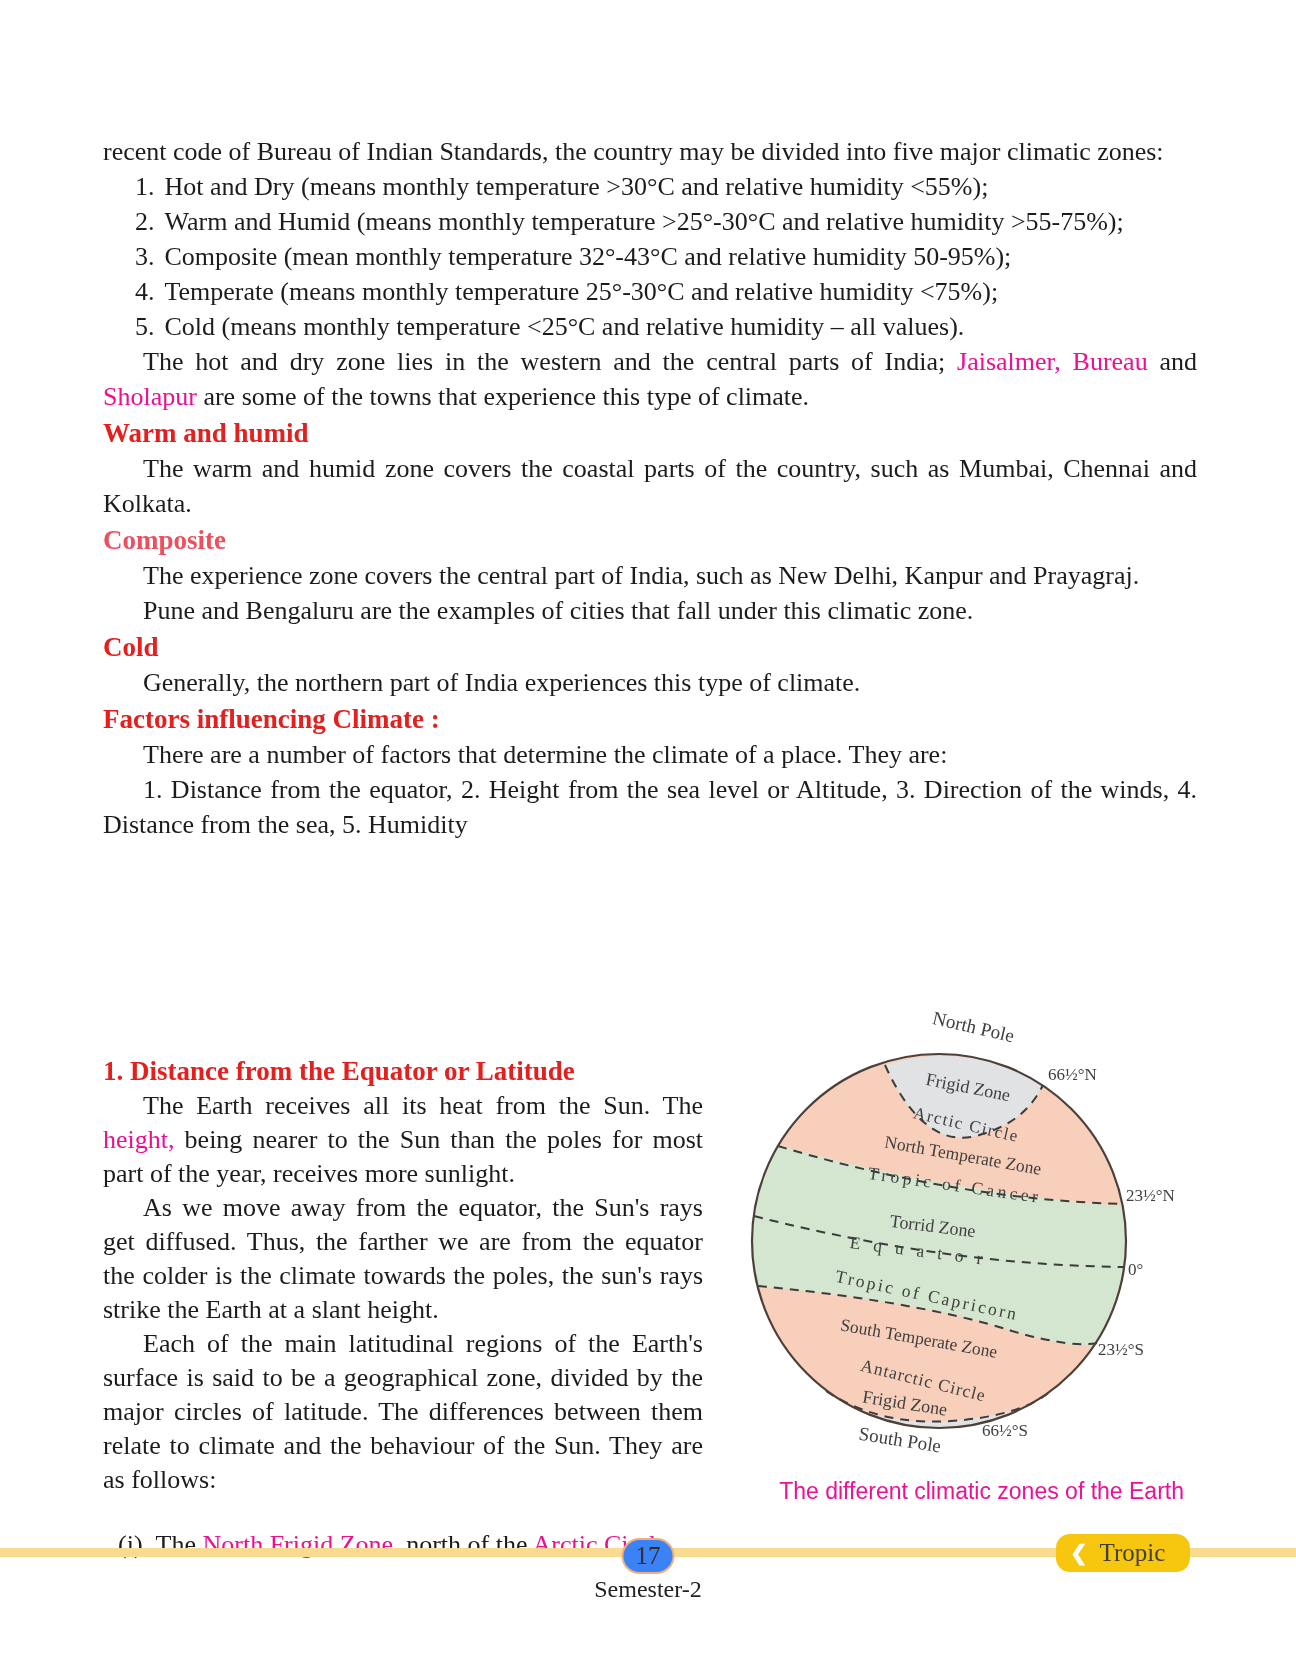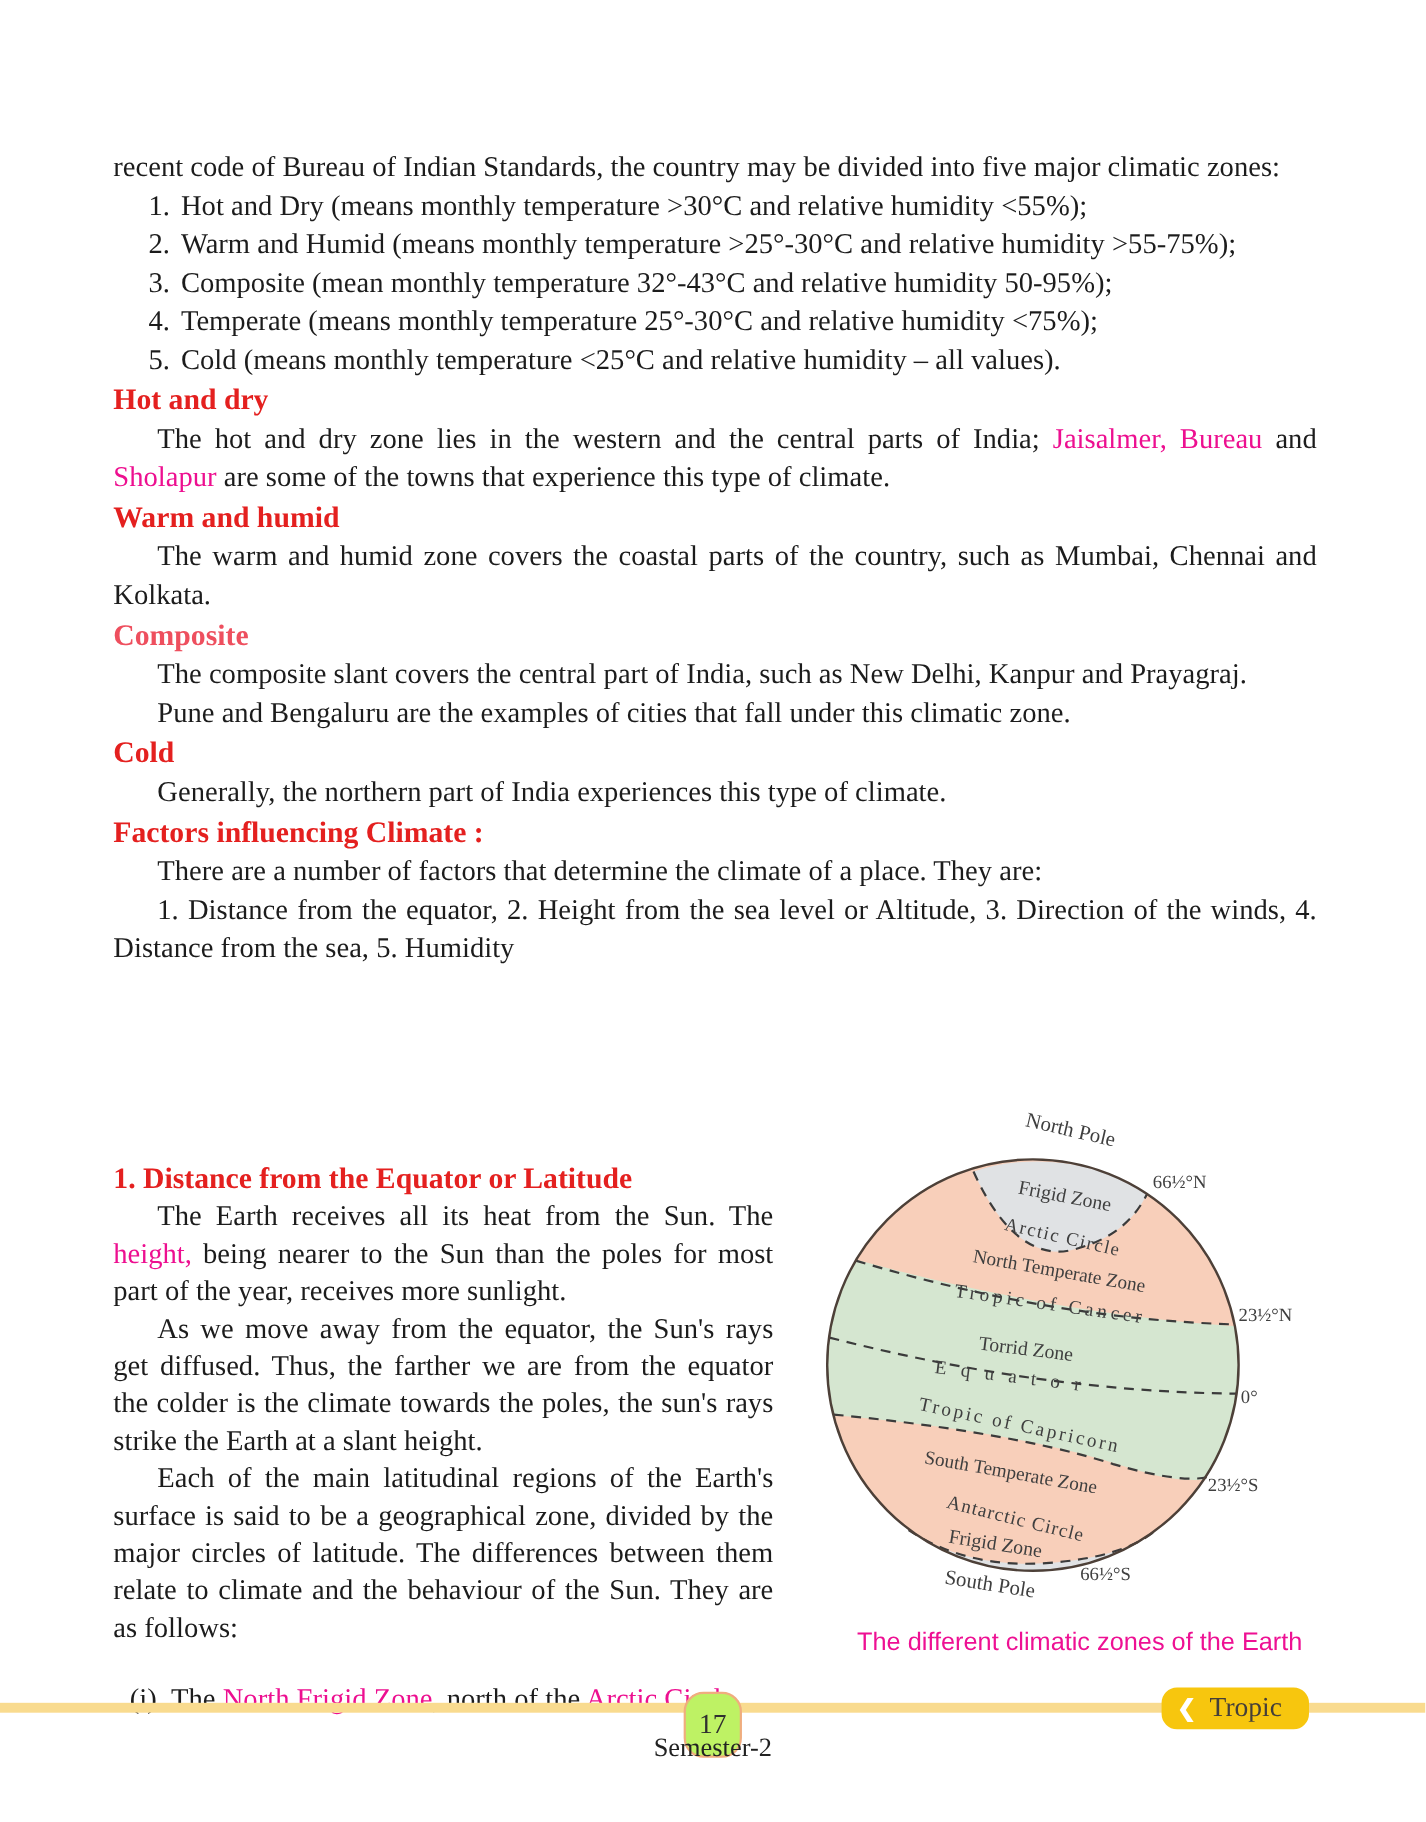--- a/index.html
+++ b/index.html
@@ -33,22 +33,22 @@
   #diagram-caption {
     margin-top:16px; text-align:right; width:470px;
     font-family:"Liberation Sans", sans-serif; font-size:23px; color:#ee1093;
   }
   svg text { font-family:"Liberation Serif", serif; fill:#3f3f3f; }
 
   
   #footer-rule { position:absolute; left:0; top:1548px; width:1296px; height:9px; background:#f9db8f; }
   #page-badge {
     position:absolute; left:648px; top:1538px; transform:translateX(-50%);
-    background:#bef264; border:2px solid #f0ad7e; border-radius:18px;
-    padding:12px 12px; font-size:25px; color:#2f2f2f; line-height:32px;
+    background:#3b82f6; border:2px solid #f0ad7e; border-radius:18px;
+    padding:0px 12px; font-size:25px; color:#2f2f2f; line-height:32px;
   }
   #semester { position:absolute; left:648px; top:1576px; transform:translateX(-50%);
               font-size:24px; color:#222222;text-align:right; }
   #chapter-tab {
     position:absolute; left:1056px; top:1534px; width:134px; height:38px;
     background:#f7c60e; border-radius:14px; display:flex; align-items:center;
     justify-content:flex-start; padding-left:14px; box-sizing:border-box;
   }
   #chapter-tab .chev { color:#ffffff; font-size:21px; font-weight:bold; margin-right:12px; line-height:1; }
   #chapter-tab .lbl { font-size:25px; color:#453f39; }
@@ -70,28 +70,27 @@
     <div class="list-item">
       <span class="num">3.</span><span>Composite (mean monthly temperature 32°-43°C and relative humidity 50-95%);</span>
     </div>
     <div class="list-item">
       <span class="num">4.</span><span>Temperate (means monthly temperature 25°-30°C and relative humidity &lt;75%);</span>
     </div>
     <div class="list-item">
       <span class="num">5.</span><span>Cold (means monthly temperature &lt;25°C and relative humidity – all values).</span>
     </div>
 
-    <h2 class="sec">Hot and dry</h2>
     <p class="indent"><span>The hot and dry zone lies in the western and the central parts of India; </span><span class="magenta">Jaisalmer,</span><span> </span><span class="magenta">Bureau</span><span> and </span><span class="magenta">Sholapur</span><span> are some of the towns that experience this type of climate.</span></p>
 
     <h2 class="sec">Warm and humid</h2>
     <p class="indent">The warm and humid zone covers the coastal parts of the country, such as Mumbai, Chennai and Kolkata.</p>
 
     <h2 class="sec light">Composite</h2>
-    <p class="indent">The composite slant covers the central part of India, such as New Delhi, Kanpur and Prayagraj.</p>
+    <p class="indent">The experience zone covers the central part of India, such as New Delhi, Kanpur and Prayagraj.</p>
 
     <p class="indent">Pune and Bengaluru are the examples of cities that fall under this climatic zone.</p>
 
     <h2 class="sec">Cold</h2>
     <p class="indent">Generally, the northern part of India experiences this type of climate.</p>
 
     <h2 class="sec">Factors influencing Climate :</h2>
     <p class="indent">There are a number of factors that determine the climate of a place. They are:</p>
     <p class="indent">1. Distance from the equator, 2. Height from the sea level or  Altitude,  3. Direction of the winds, 4.  Distance from the sea, 5. Humidity</p>
   </div>

